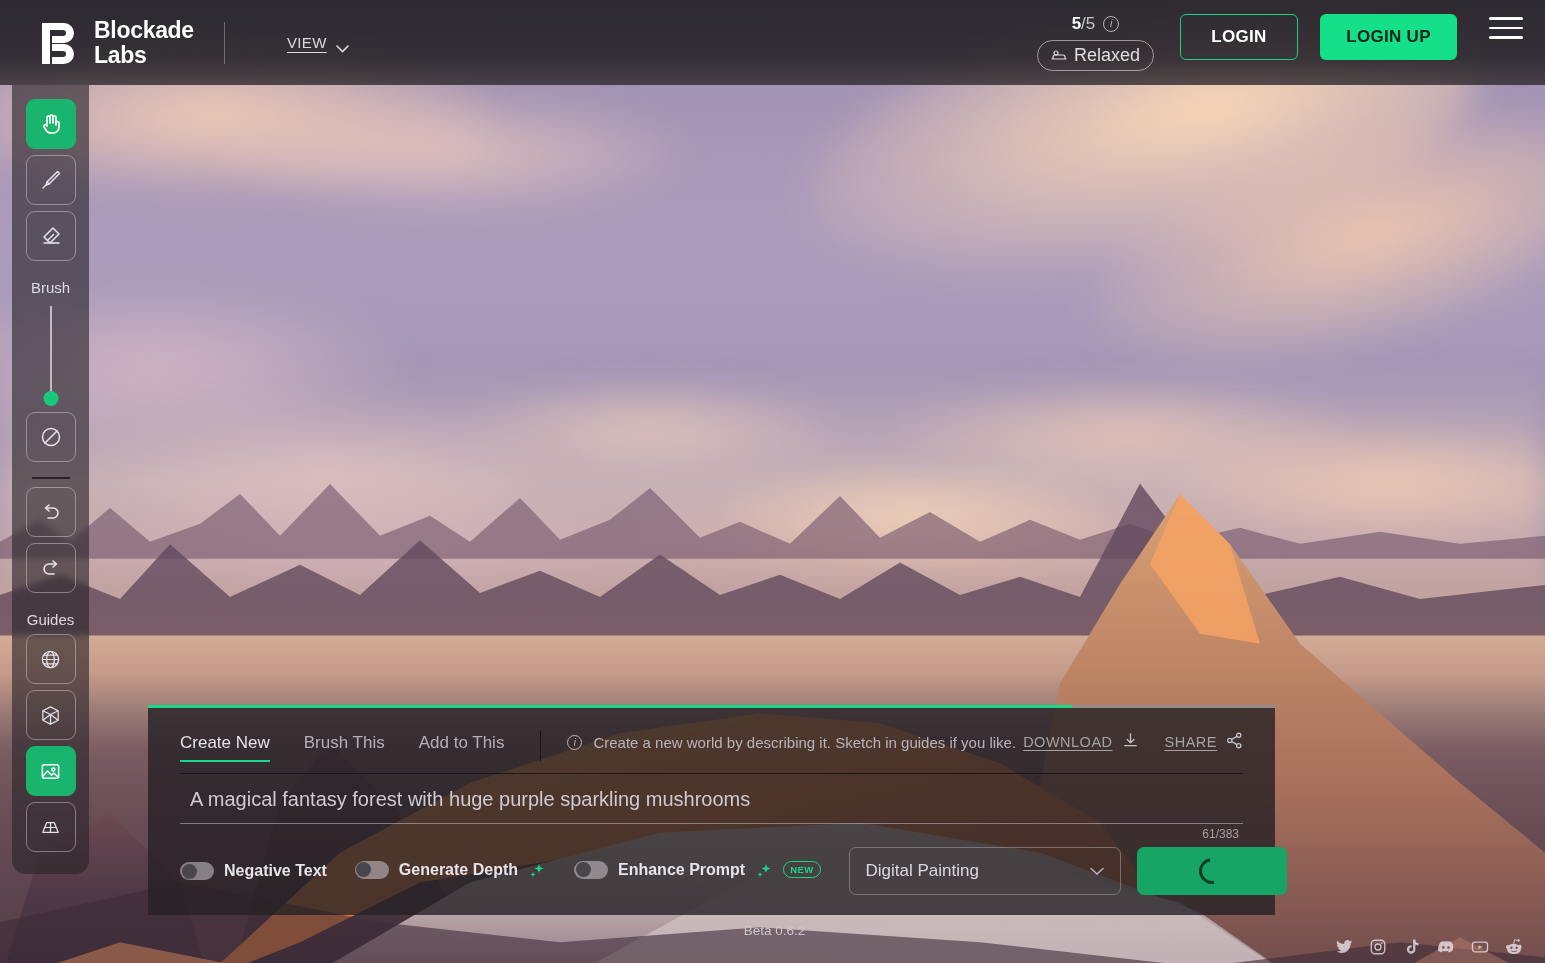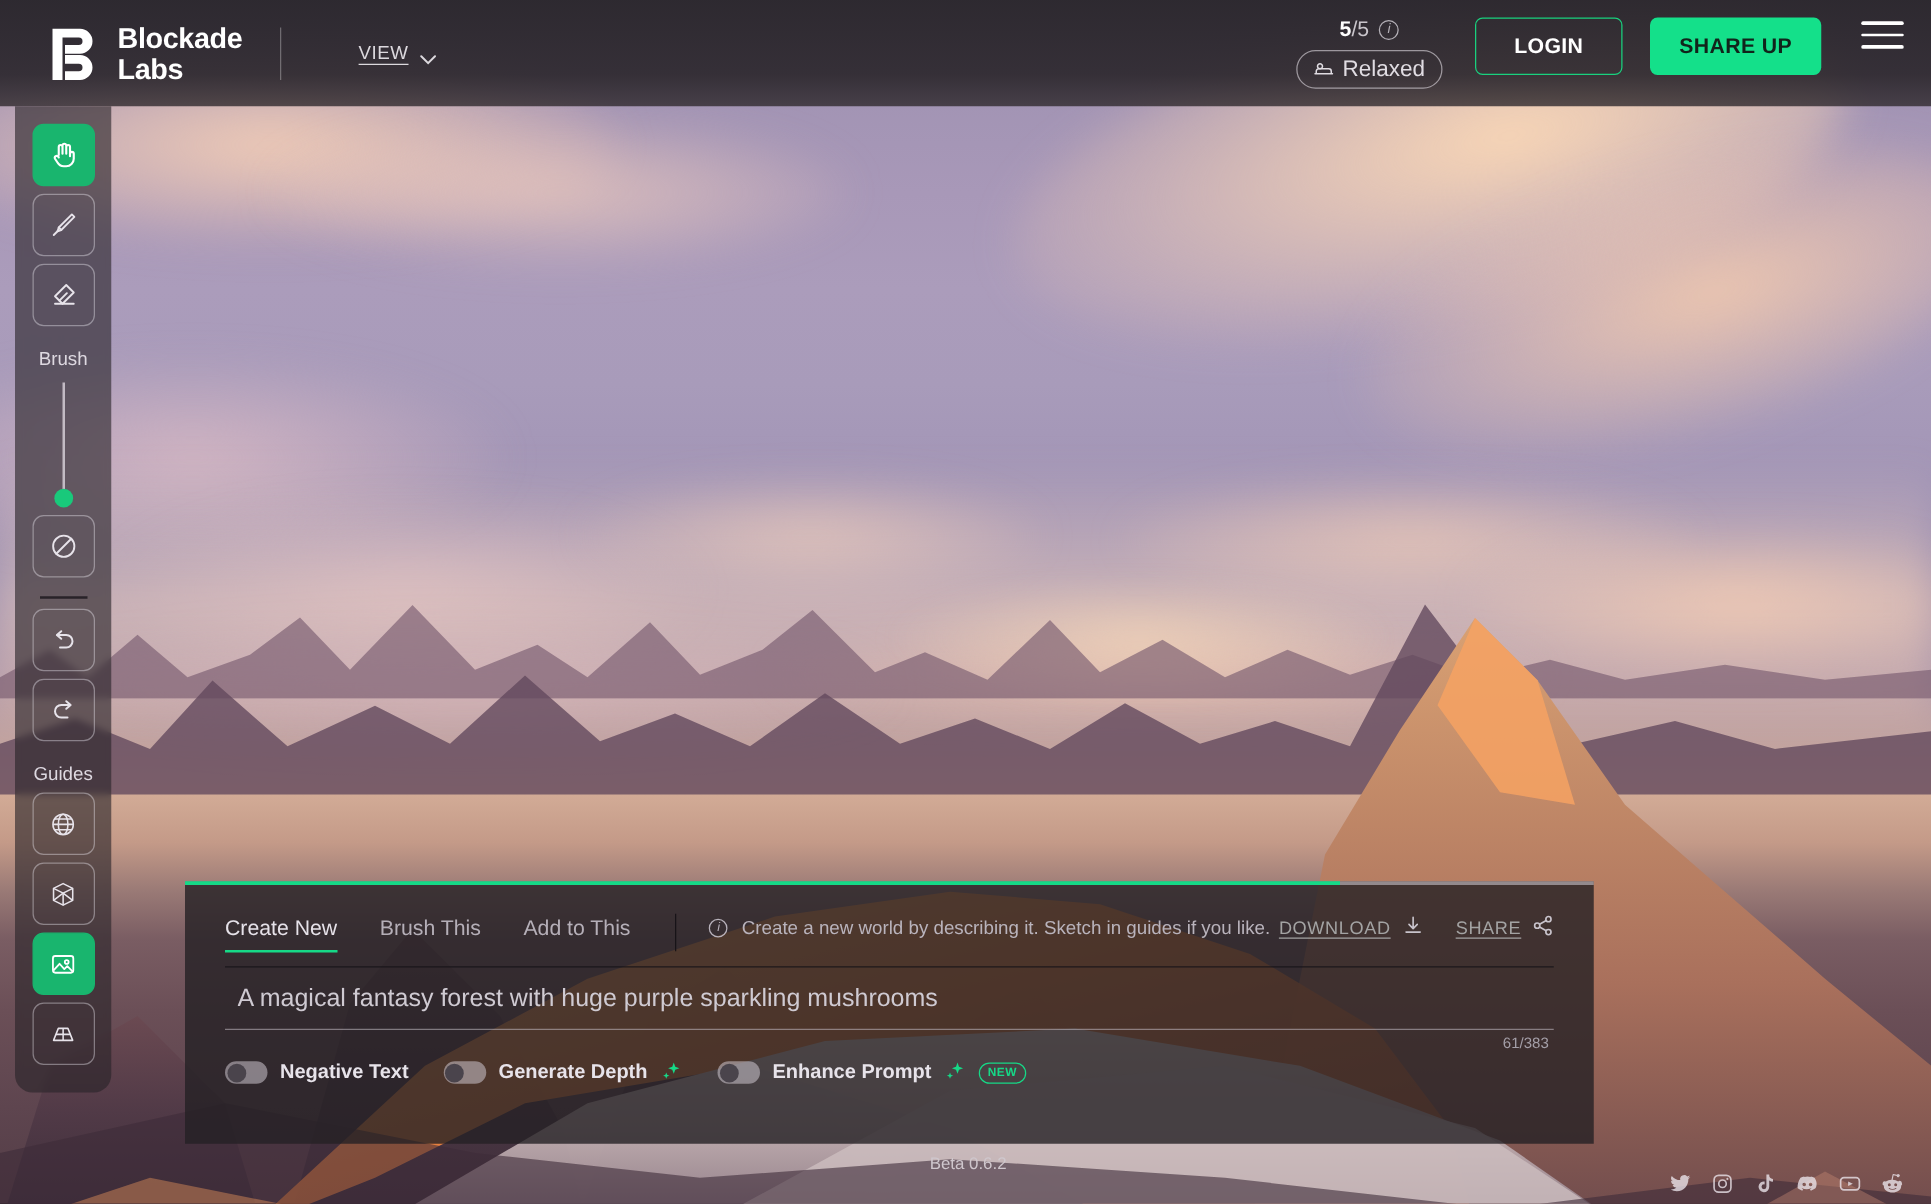--- a/index.html
+++ b/index.html
@@ -205,21 +205,21 @@
   .prompt-input {
     width: 100%; background: transparent; border: none; outline: none;
     color: #cfcad2; font-size: 20px; font-family: "Liberation Sans", sans-serif;
     padding: 2px 0 12px 10px;
   }
   .prompt-underline { height: 1px; background: rgba(196,190,198,0.55); }
   .char-count { position: absolute; right: 4px; top: 41px; color: #a49fa8; font-size: 12px;
     background: rgba(36,32,36,0.0); padding-left: 6px; }
 
   .controls-row { display: flex; align-items: center; margin-top: 23px; }
-  .toggle-group { display: flex; align-items: center; gap: 10px; margin-right: 28px; }
+  .toggle-group { display: flex; align-items: flex-start; gap: 10px; margin-right: 28px; }
   .switch {
     width: 34px; height: 18px; border-radius: 10px;
     background: rgba(205,199,207,0.55); position: relative; cursor: pointer; flex: none;
   }
   .switch::after {
     content: ""; position: absolute; left: 1.5px; top: 1.5px;
     width: 15px; height: 15px; border-radius: 50%; background: #4a444c;
   }
   .tg-label { color: #e7e3ea; font-size: 16px; font-weight: 700; white-space: nowrap; }
   .spark { color: #16d987; font-size: 16px; line-height: 1; }
@@ -377,21 +377,21 @@
             <svg viewBox="0 0 16 12" width="16" height="12">
               <circle cx="5" cy="4" r="2" fill="none" stroke="#e0dce2" stroke-width="1.2"></circle>
               <path d="M1,10 h14 M2,10 v-2 a2,2 0 0,1 2,-2 h8 a2,2 0 0,1 2,2 v2" fill="none" stroke="#e0dce2" stroke-width="1.2" stroke-linecap="round"></path>
             </svg>
           </span>
           <span>Relaxed</span>
         </div>
       </div>
 
       <button class="btn btn-login">LOGIN</button>
-      <button class="btn btn-signup">SHARE UP</button>
+      <button class="btn btn-signup">LOGIN UP</button>
 
       <div class="hamburger">
         <span></span>
         <span></span>
         <span></span>
       </div>
     </div>
   </div>
 
   <div class="toolbar">
@@ -580,20 +580,34 @@
           <span class="tg-label">Enhance Prompt</span>
           <span class="spark">
             <svg viewBox="0 0 18 18" width="18" height="18" fill="#16d987">
               <path d="M11,3 L12.2,6.3 L15.5,7.5 L12.2,8.7 L11,12 L9.8,8.7 L6.5,7.5 L9.8,6.3 Z"></path>
               <path d="M5,11 L5.7,12.8 L7.5,13.5 L5.7,14.2 L5,16 L4.3,14.2 L2.5,13.5 L4.3,12.8 Z"></path>
             </svg>
           </span>
           <span class="new-badge">NEW</span>
         </div>
 
+        <div class="right-controls">
+          <div class="style-select">
+            <span>Digital Painting</span>
+            <span class="chev2">
+              <svg viewBox="0 0 14 9" width="14" height="9">
+                  <path d="M1,1.5 L7,7 L13,1.5" stroke="#bbb5bf" stroke-width="1.5" fill="none" stroke-linecap="round"></path>
+                </svg>
+            </span>
+          </div>
+
+          <button class="gen-btn">
+            <span class="spinner"></span>
+          </button>
+        </div>
       </div>
     </div>
   </div>
 
   <div class="footer">
     <div class="version">Beta 0.6.2</div>
     <div class="socials">
       <span class="soc">
         <svg viewBox="0 0 24 24" fill="currentColor">
             <path d="M23,4.8 a8.6,8.6 0 0,1 -2.5,0.7 a4.3,4.3 0 0,0 1.9,-2.4 a8.6,8.6 0 0,1 -2.7,1.1 a4.3,4.3 0 0,0 -7.4,3.9 A12.2,12.2 0 0,1 3.2,3.6 a4.3,4.3 0 0,0 1.3,5.8 a4.3,4.3 0 0,1 -2,-0.5 a4.3,4.3 0 0,0 3.5,4.2 a4.3,4.3 0 0,1 -1.9,0.1 a4.3,4.3 0 0,0 4,3 A8.6,8.6 0 0,1 2,18 a12.2,12.2 0 0,0 6.6,1.9 c7.9,0 12.3,-6.6 12.3,-12.3 V7 A8.8,8.8 0 0,0 23,4.8 Z"></path>

